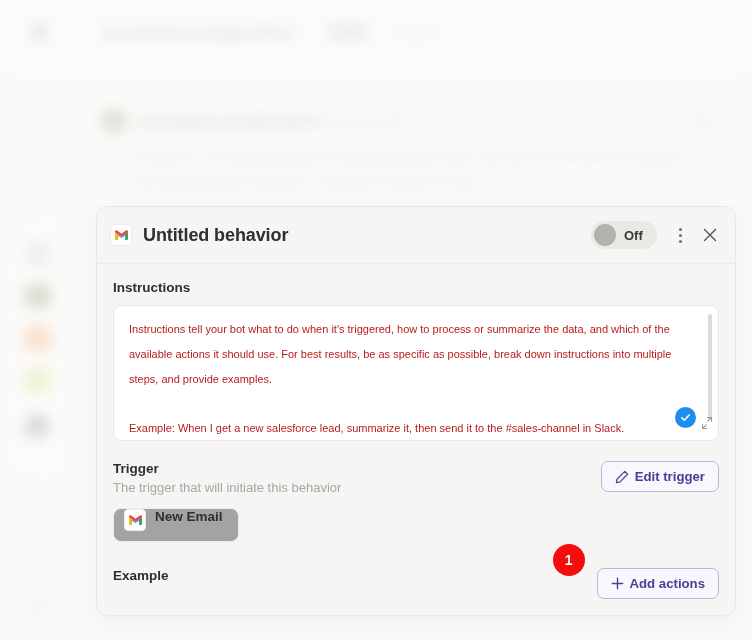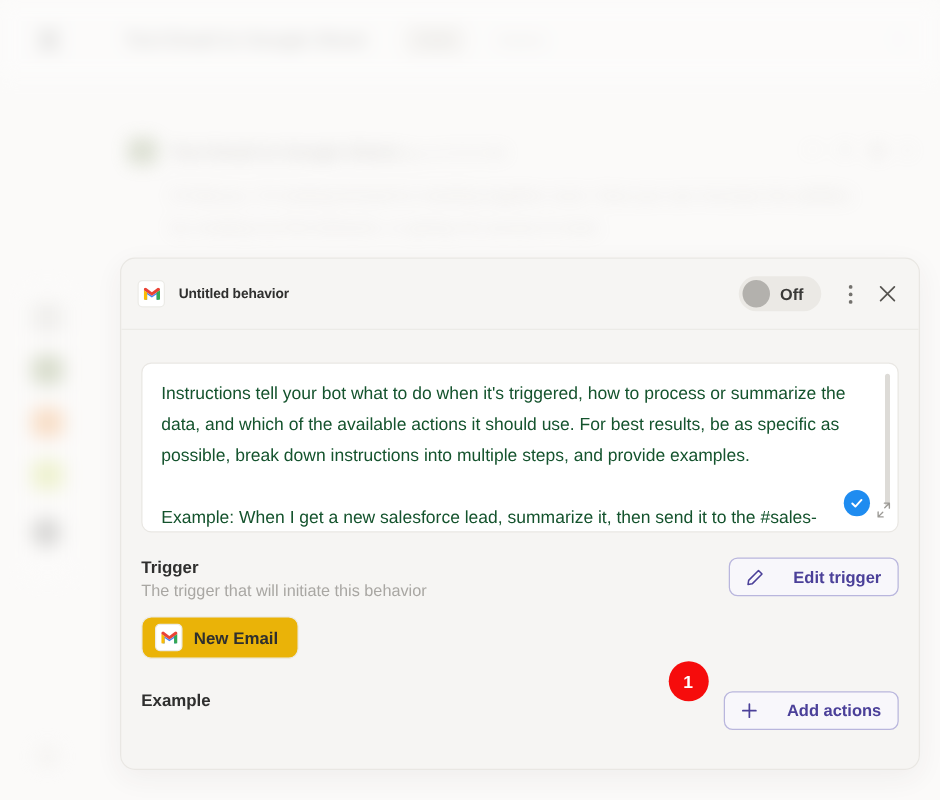--- a/index.html
+++ b/index.html
@@ -157,21 +157,21 @@
     border-radius: 4px;
     background: #ffffff;
     border: 1px solid #ecebe7;
     display: flex; align-items: center; justify-content: center;
     flex: none;
   }
   .gmail-badge svg { display: block; }
 
   .card-title {
     margin-left: 11px;
-    font-size: 11px;
+    font-size: 18px;
     font-weight: 700;
     color: #2f2f2e;
     letter-spacing: -0.1px;
   }
   .header-spacer { flex: 1; }
 
   .test-btn {
     height: 30px;
     padding: 0 14px;
     display: flex; align-items: center;
@@ -249,23 +249,23 @@
     height: 136px;
     background: #ffffff;
     border: 1px solid #e9e7e3;
     border-radius: 8px;
     position: relative;
     overflow: hidden;
     box-sizing: border-box;
   }
   .ta-text {
     padding: 11px 24px 0 15px;
-    font-size: 14px;
+    font-size: 11px;
     line-height: 25px;
-    color: #14532d;
+    color: #b91c1c;
   }
   .ta-text p { margin: 0; }
   .ta-text p + p { margin-top: 24px; }
 
   .ta-scroll-track {
     position: absolute;
     right: 6px; top: 8px;
     width: 4px; height: 118px;
   }
   .ta-scroll-thumb {
@@ -304,41 +304,40 @@
     margin-top: 4px;
     font-size: 13px;
     color: #a9a7a3;
   }
 
   .outline-btn {
     height: 31px;
     padding: 0 13px;
     display: flex;
     align-items: center;
-    gap: 24px;
+    gap: 6px;
     border: 1px solid #b9b6dd;
     border-radius: 7px;
     background: #f8f7fb;
     font-family: inherit;
     font-size: 13.2px;
     font-weight: 700;
     color: #4b4099;
     cursor: pointer;
     white-space: nowrap;
   }
   .outline-btn svg { display: block; }
 
   .chip {
     margin-top: 13px;
     height: 32px;
     display: inline-flex;
-    align-items: center;
     gap: 9px;
     padding: 0 15px 0 10px;
-    background: #eab308;
+    background: #a3a3a3;
     border: 1px solid #ecebe7;
     border-radius: 8px;
     font-size: 13.5px;
     font-weight: 600;
     color: #2f2f2e;
     cursor: pointer;
   }
 
   .right-col { position: relative; flex: none; }
 
@@ -423,20 +422,21 @@
 
     <div class="close-x">
       <svg width="14" height="14" viewBox="0 0 14 14">
         <path d="M1.5 1.5 L12.5 12.5 M12.5 1.5 L1.5 12.5" stroke="currentColor" stroke-width="1.4" stroke-linecap="round"></path>
       </svg>
     </div>
   </div>
 
   <div class="card-body">
 
+    <div class="section-label">Instructions</div>
 
     <div class="textarea-box">
       <div class="ta-text">
         <p>Instructions tell your bot what to do when it's triggered, how to process or summarize the data, and which of the available actions it should use. For best results, be as specific as possible, break down instructions into multiple steps, and provide examples.</p>
         <p>Example: When I get a new salesforce lead, summarize it, then send it to the #sales-channel in Slack.</p>
       </div>
 
       <div class="ta-scroll-track">
         <div class="ta-scroll-thumb"></div>
       </div>

